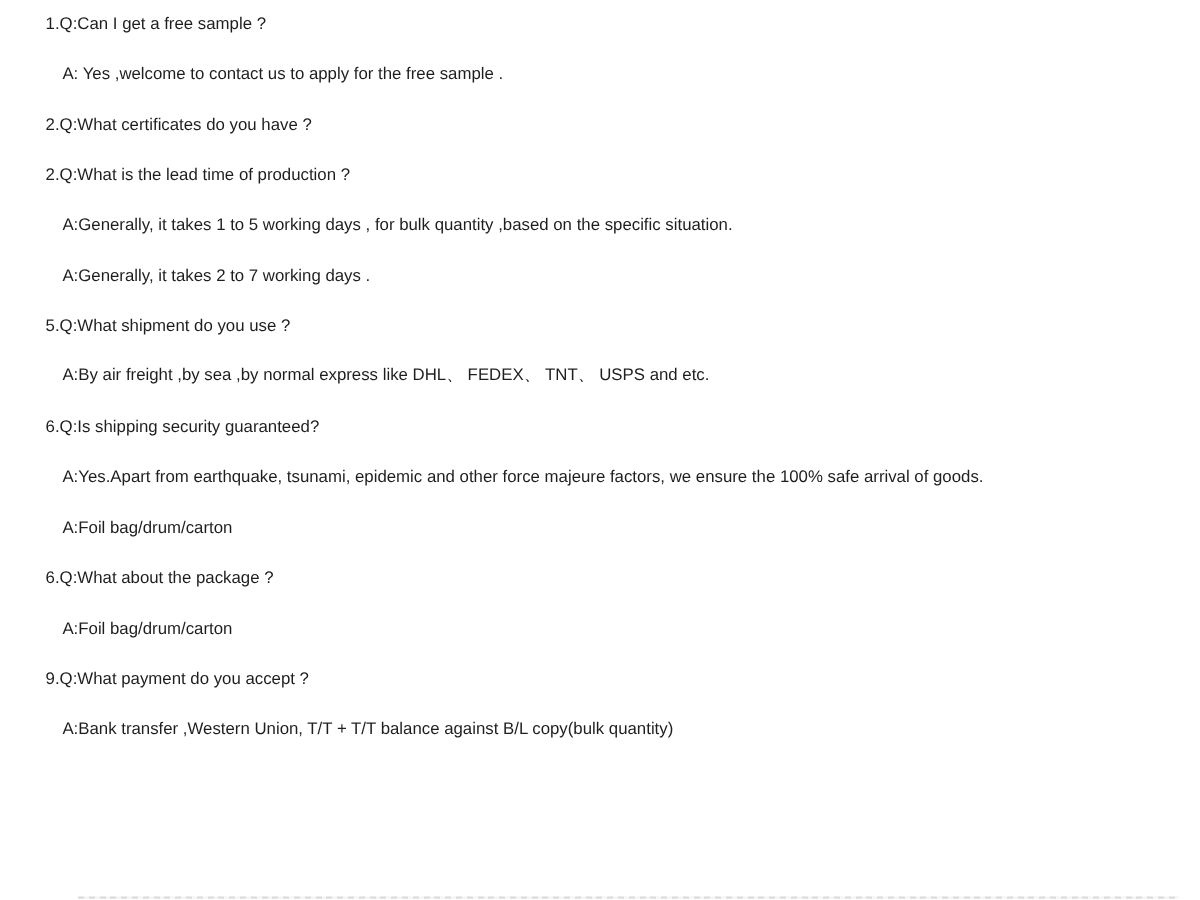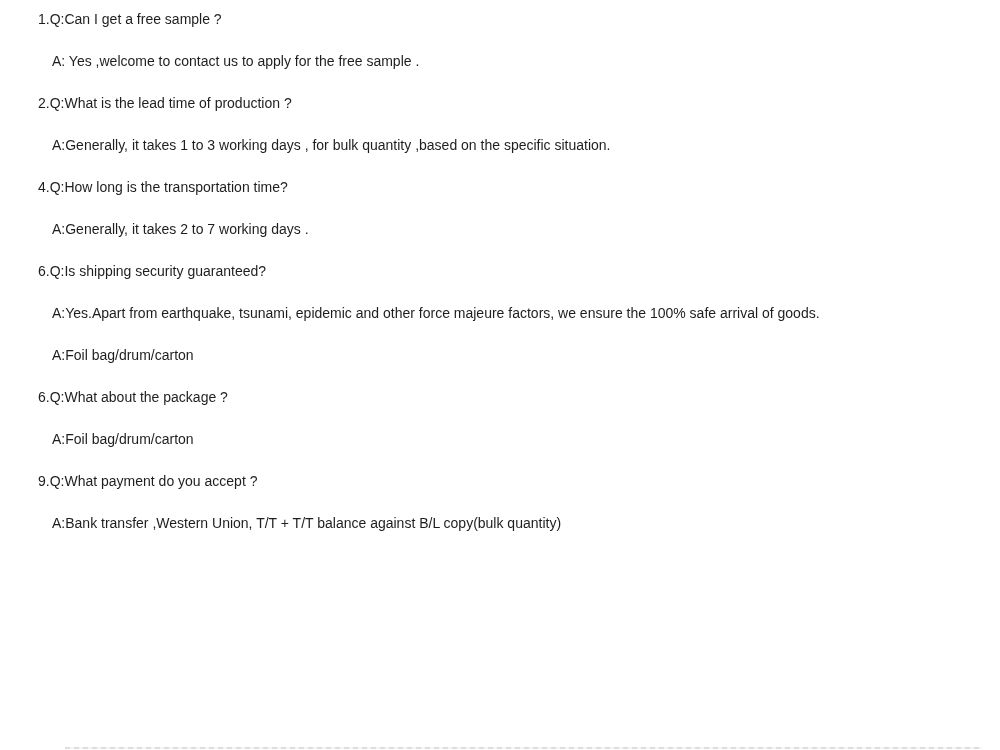--- a/index.html
+++ b/index.html
@@ -42,32 +42,36 @@
 </head>
 <body>
 
 <div class="faq-list" id="faq-list">
   <div>
     <div class="faq-line faq-question">1.Q:Can I get a free sample ?</div>
     <div class="faq-line faq-answer">A: Yes ,welcome to contact us to apply for the free sample .</div>
   </div>
 
   <div>
+    <div class="faq-line faq-question">2.Q:What certificates do you have ?</div>
   </div>
 
   <div>
     <div class="faq-line faq-question">2.Q:What is the lead time of production ?</div>
-    <div class="faq-line faq-answer">A:Generally, it takes 1 to 3 working days , for bulk quantity ,based on the specific situation.</div>
+    <div class="faq-line faq-answer">A:Generally, it takes 1 to 5 working days , for bulk quantity ,based on the specific situation.</div>
   </div>
 
   <div>
-    <div class="faq-line faq-question">4.Q:How long is the transportation time?</div>
     <div class="faq-line faq-answer">A:Generally, it takes 2 to 7 working days .</div>
   </div>
 
+  <div>
+    <div class="faq-line faq-question">5.Q:What shipment do you use ?</div>
+    <div class="faq-line faq-answer">A:By air freight ,by sea ,by normal express like DHL、 FEDEX、 TNT、 USPS and etc.</div>
+  </div>
 
   <div>
     <div class="faq-line faq-question">6.Q:Is shipping security guaranteed?</div>
     <div class="faq-line faq-answer">A:Yes.Apart from earthquake, tsunami, epidemic and other force majeure factors, we ensure the 100% safe arrival of goods.</div>
   </div>
 
   <div>
     <div class="faq-line faq-answer">A:Foil bag/drum/carton</div>
   </div>
 

